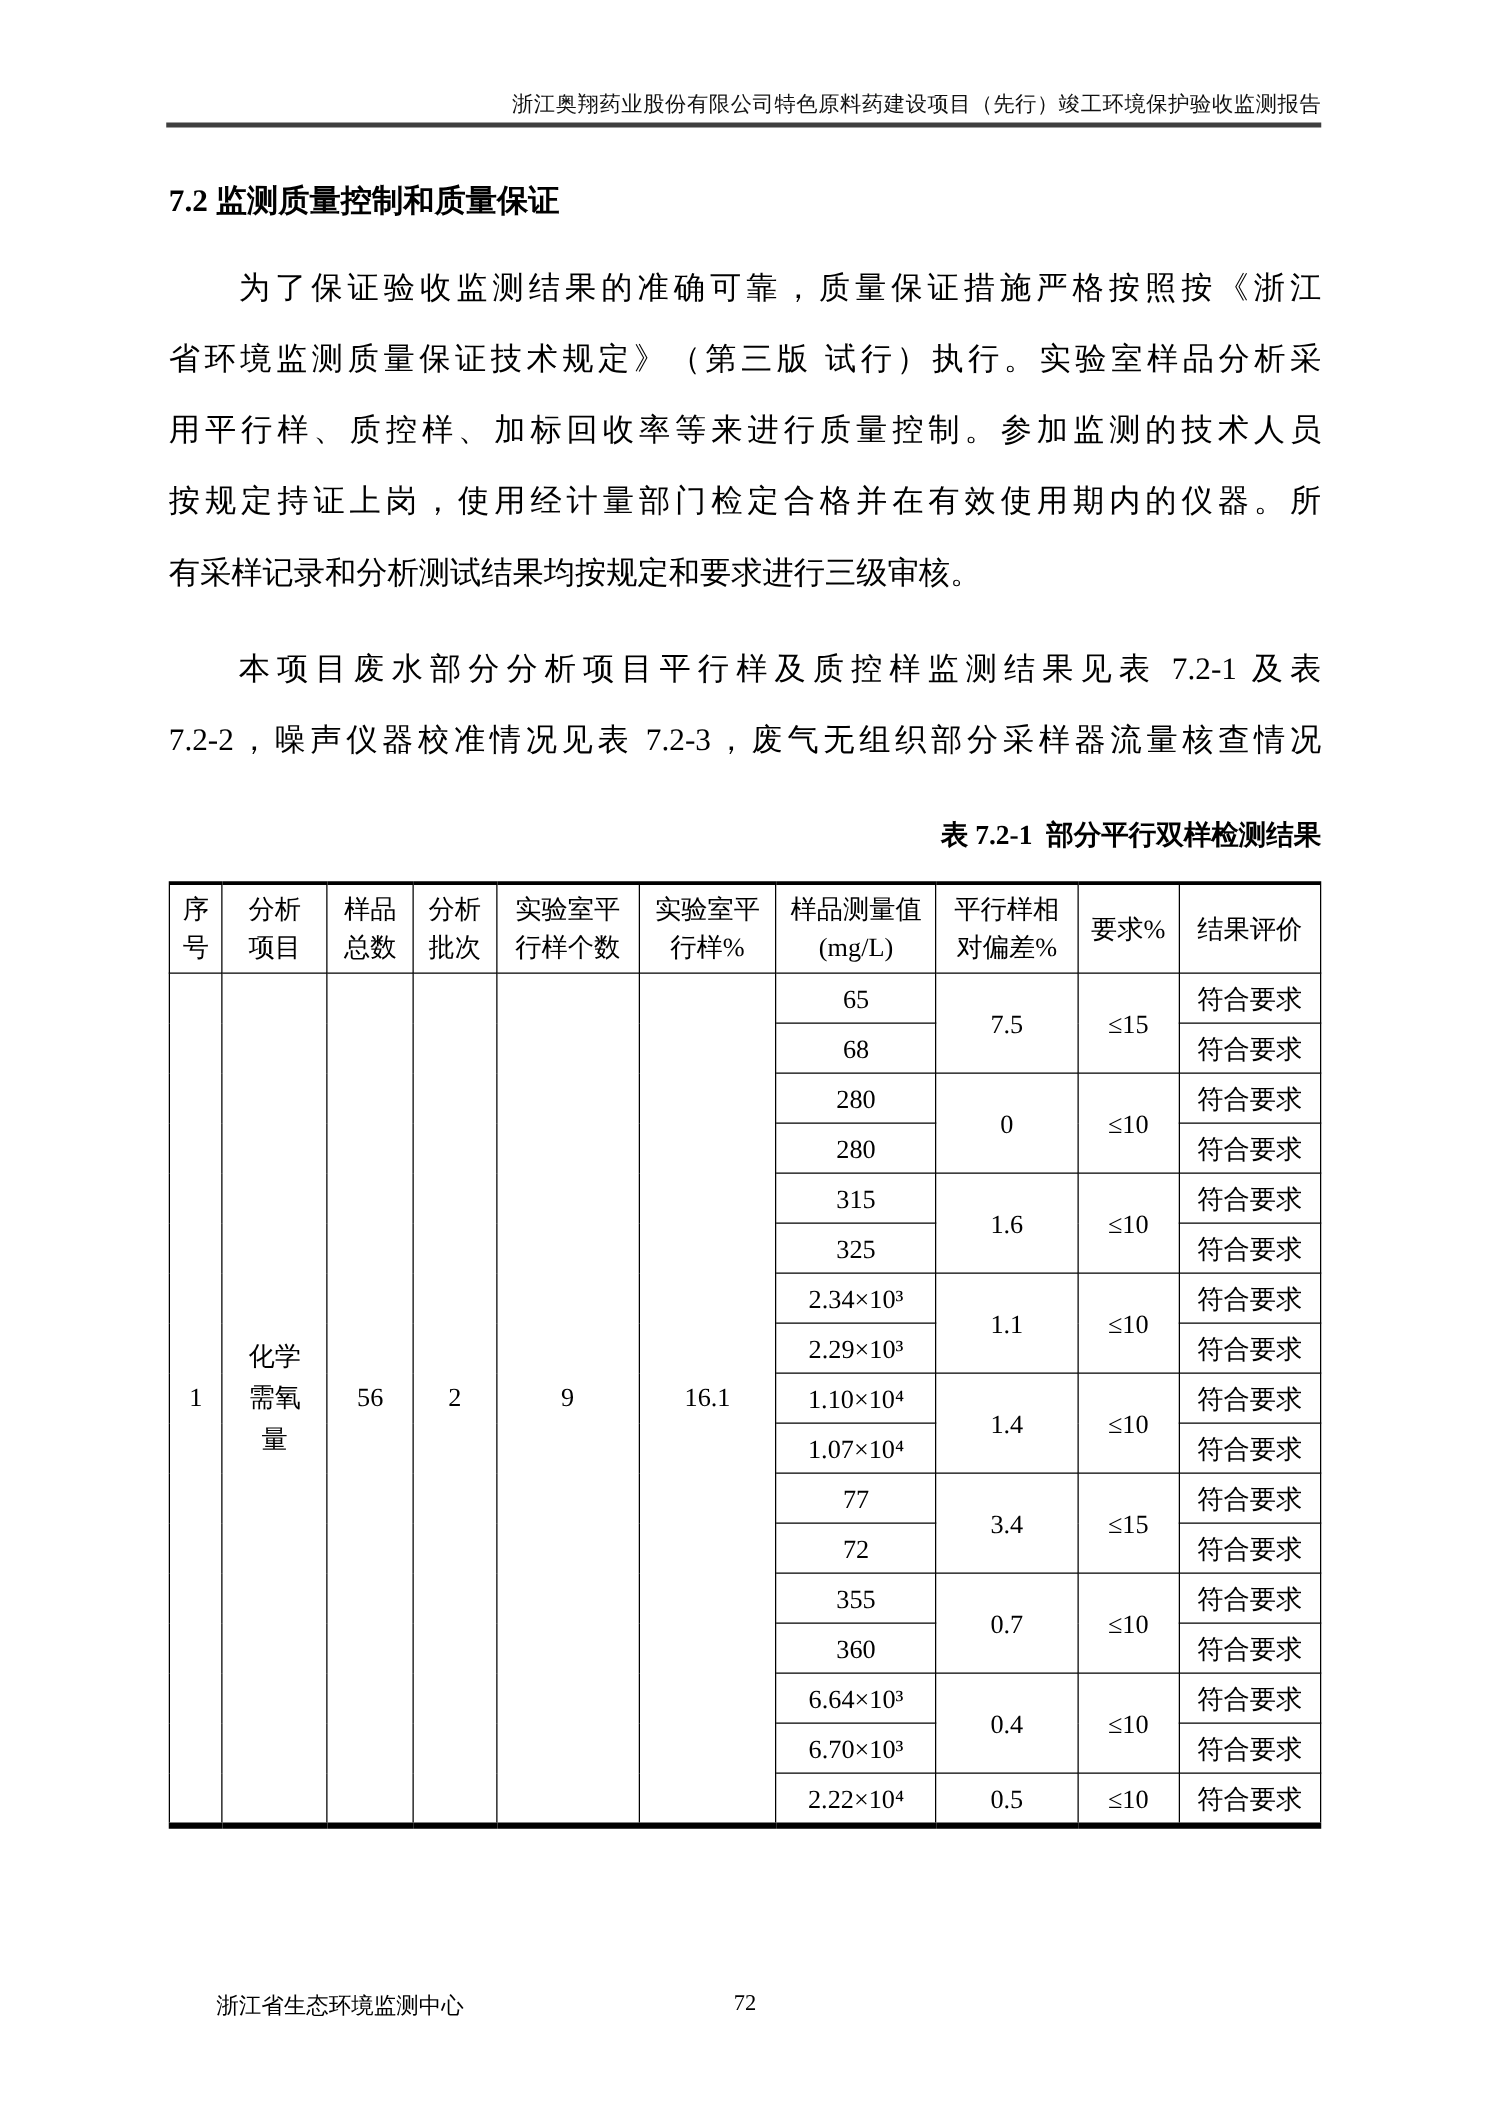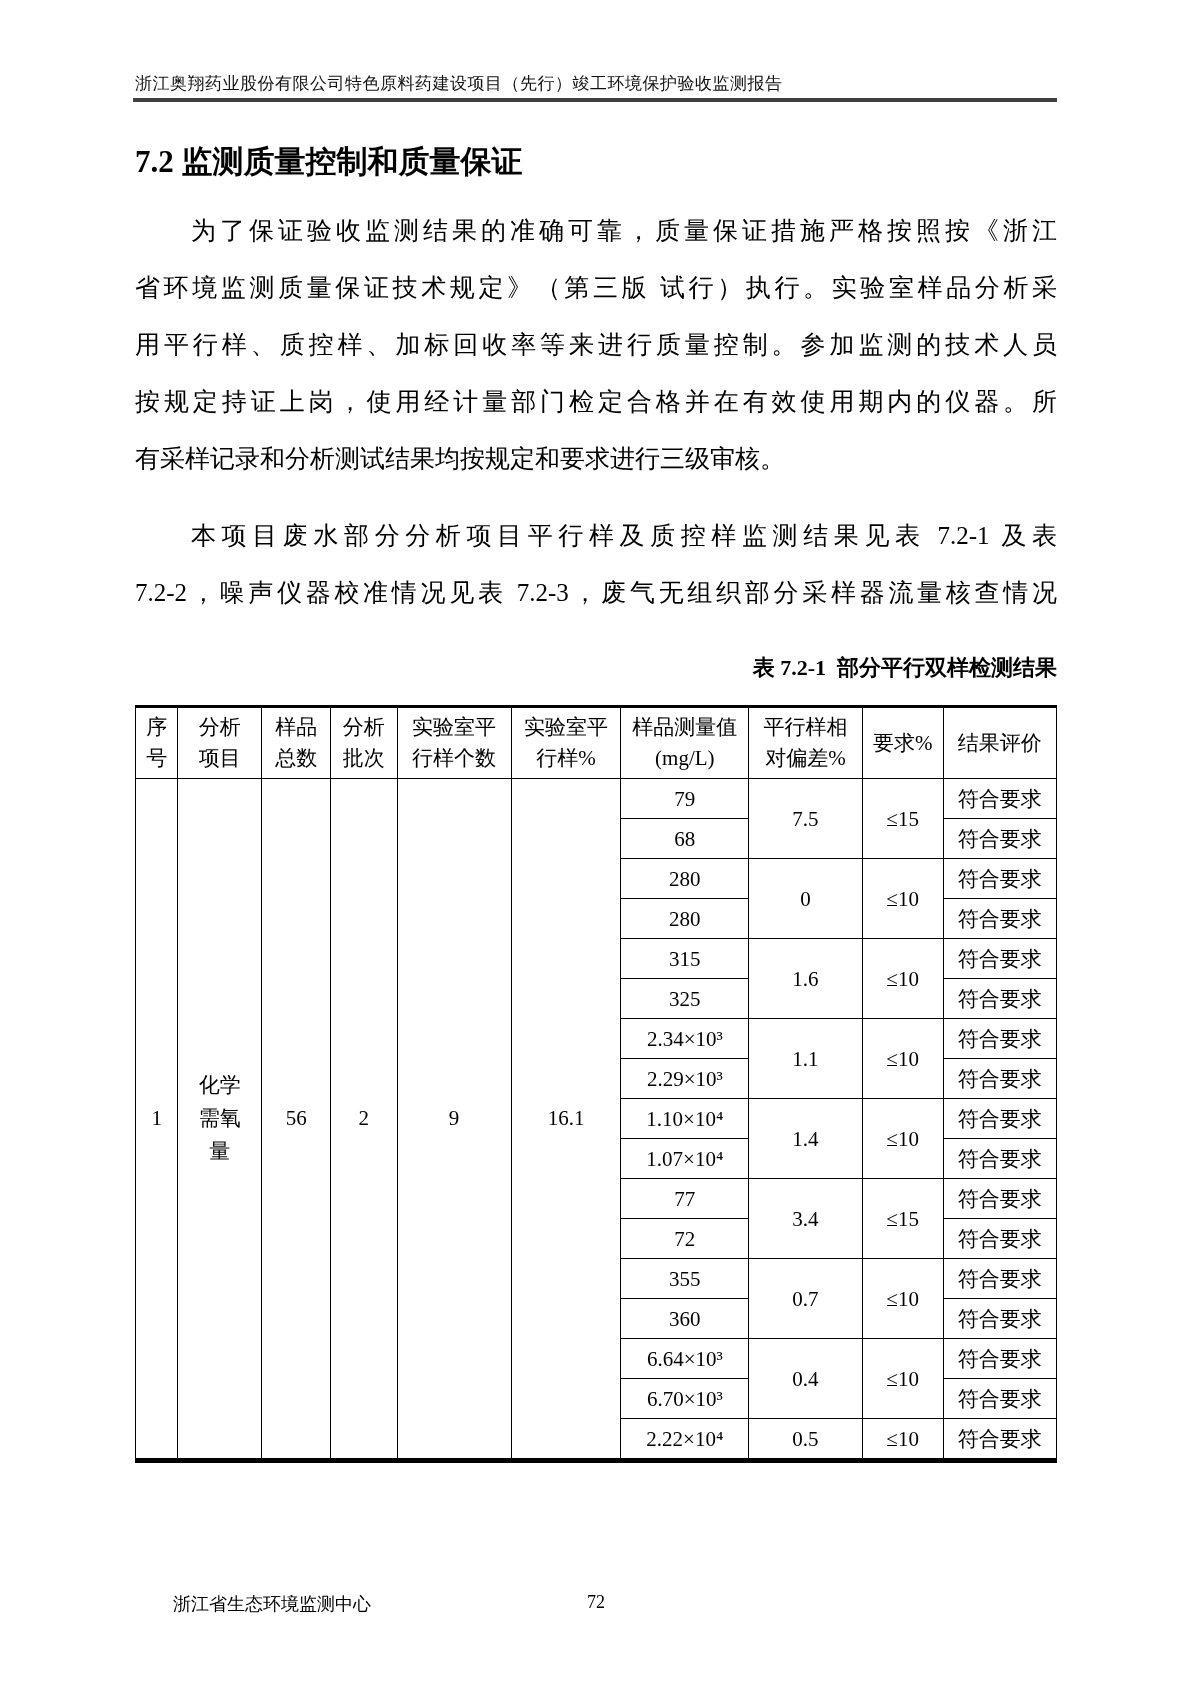--- a/index.html
+++ b/index.html
@@ -14,42 +14,42 @@
     background: #ffffff;
     color: #000000;
     font-family: "Liberation Serif", "DejaVu Serif", serif;
     overflow: hidden;
   }
   .running-header {
     position: absolute;
     top: 72px;
     left: 135px;
     width: 922px;
-    text-align: left;
+    text-align: right;
     font-size: 17px;
     letter-spacing: 0.5px;
     color: #111;
   }
   .header-rule {
     position: absolute;
     top: 98px;
     left: 133px;
     width: 924px;
     height: 4px;
     background: #3f3f3f;
   }
   .content {
     position: absolute;
     top: 136px;
     left: 135px;
     width: 922px;
   }
   .section-heading {
     margin: 0;
-    font-size: 31px;
+    font-size: 25px;
     font-weight: bold;
     line-height: 52px;
   }
   .para { margin: 0; }
   .para1 { margin-top: 14px; }
   .para2 { margin-top: 20px; }
   .line {
     height: 57px;
     line-height: 57px;
     font-size: 25px;
@@ -187,21 +187,21 @@
       <tbody id="table-body">
           <tr>
             <td rowspan="17" class="merged">1</td>
             <td rowspan="17" class="merged">化学
 需氧
 量</td>
             <td rowspan="17" class="merged">56</td>
             <td rowspan="17" class="merged">2</td>
             <td rowspan="17" class="merged">9</td>
             <td rowspan="17" class="merged">16.1</td>
-            <td>79</td>
+            <td>65</td>
             <td rowspan="2">7.5</td>
             <td rowspan="2">≤15</td>
             <td>符合要求</td>
           </tr>
           <tr>
             <td>68</td>
             <td>符合要求</td>
           </tr>
           <tr>
             <td>280</td>

